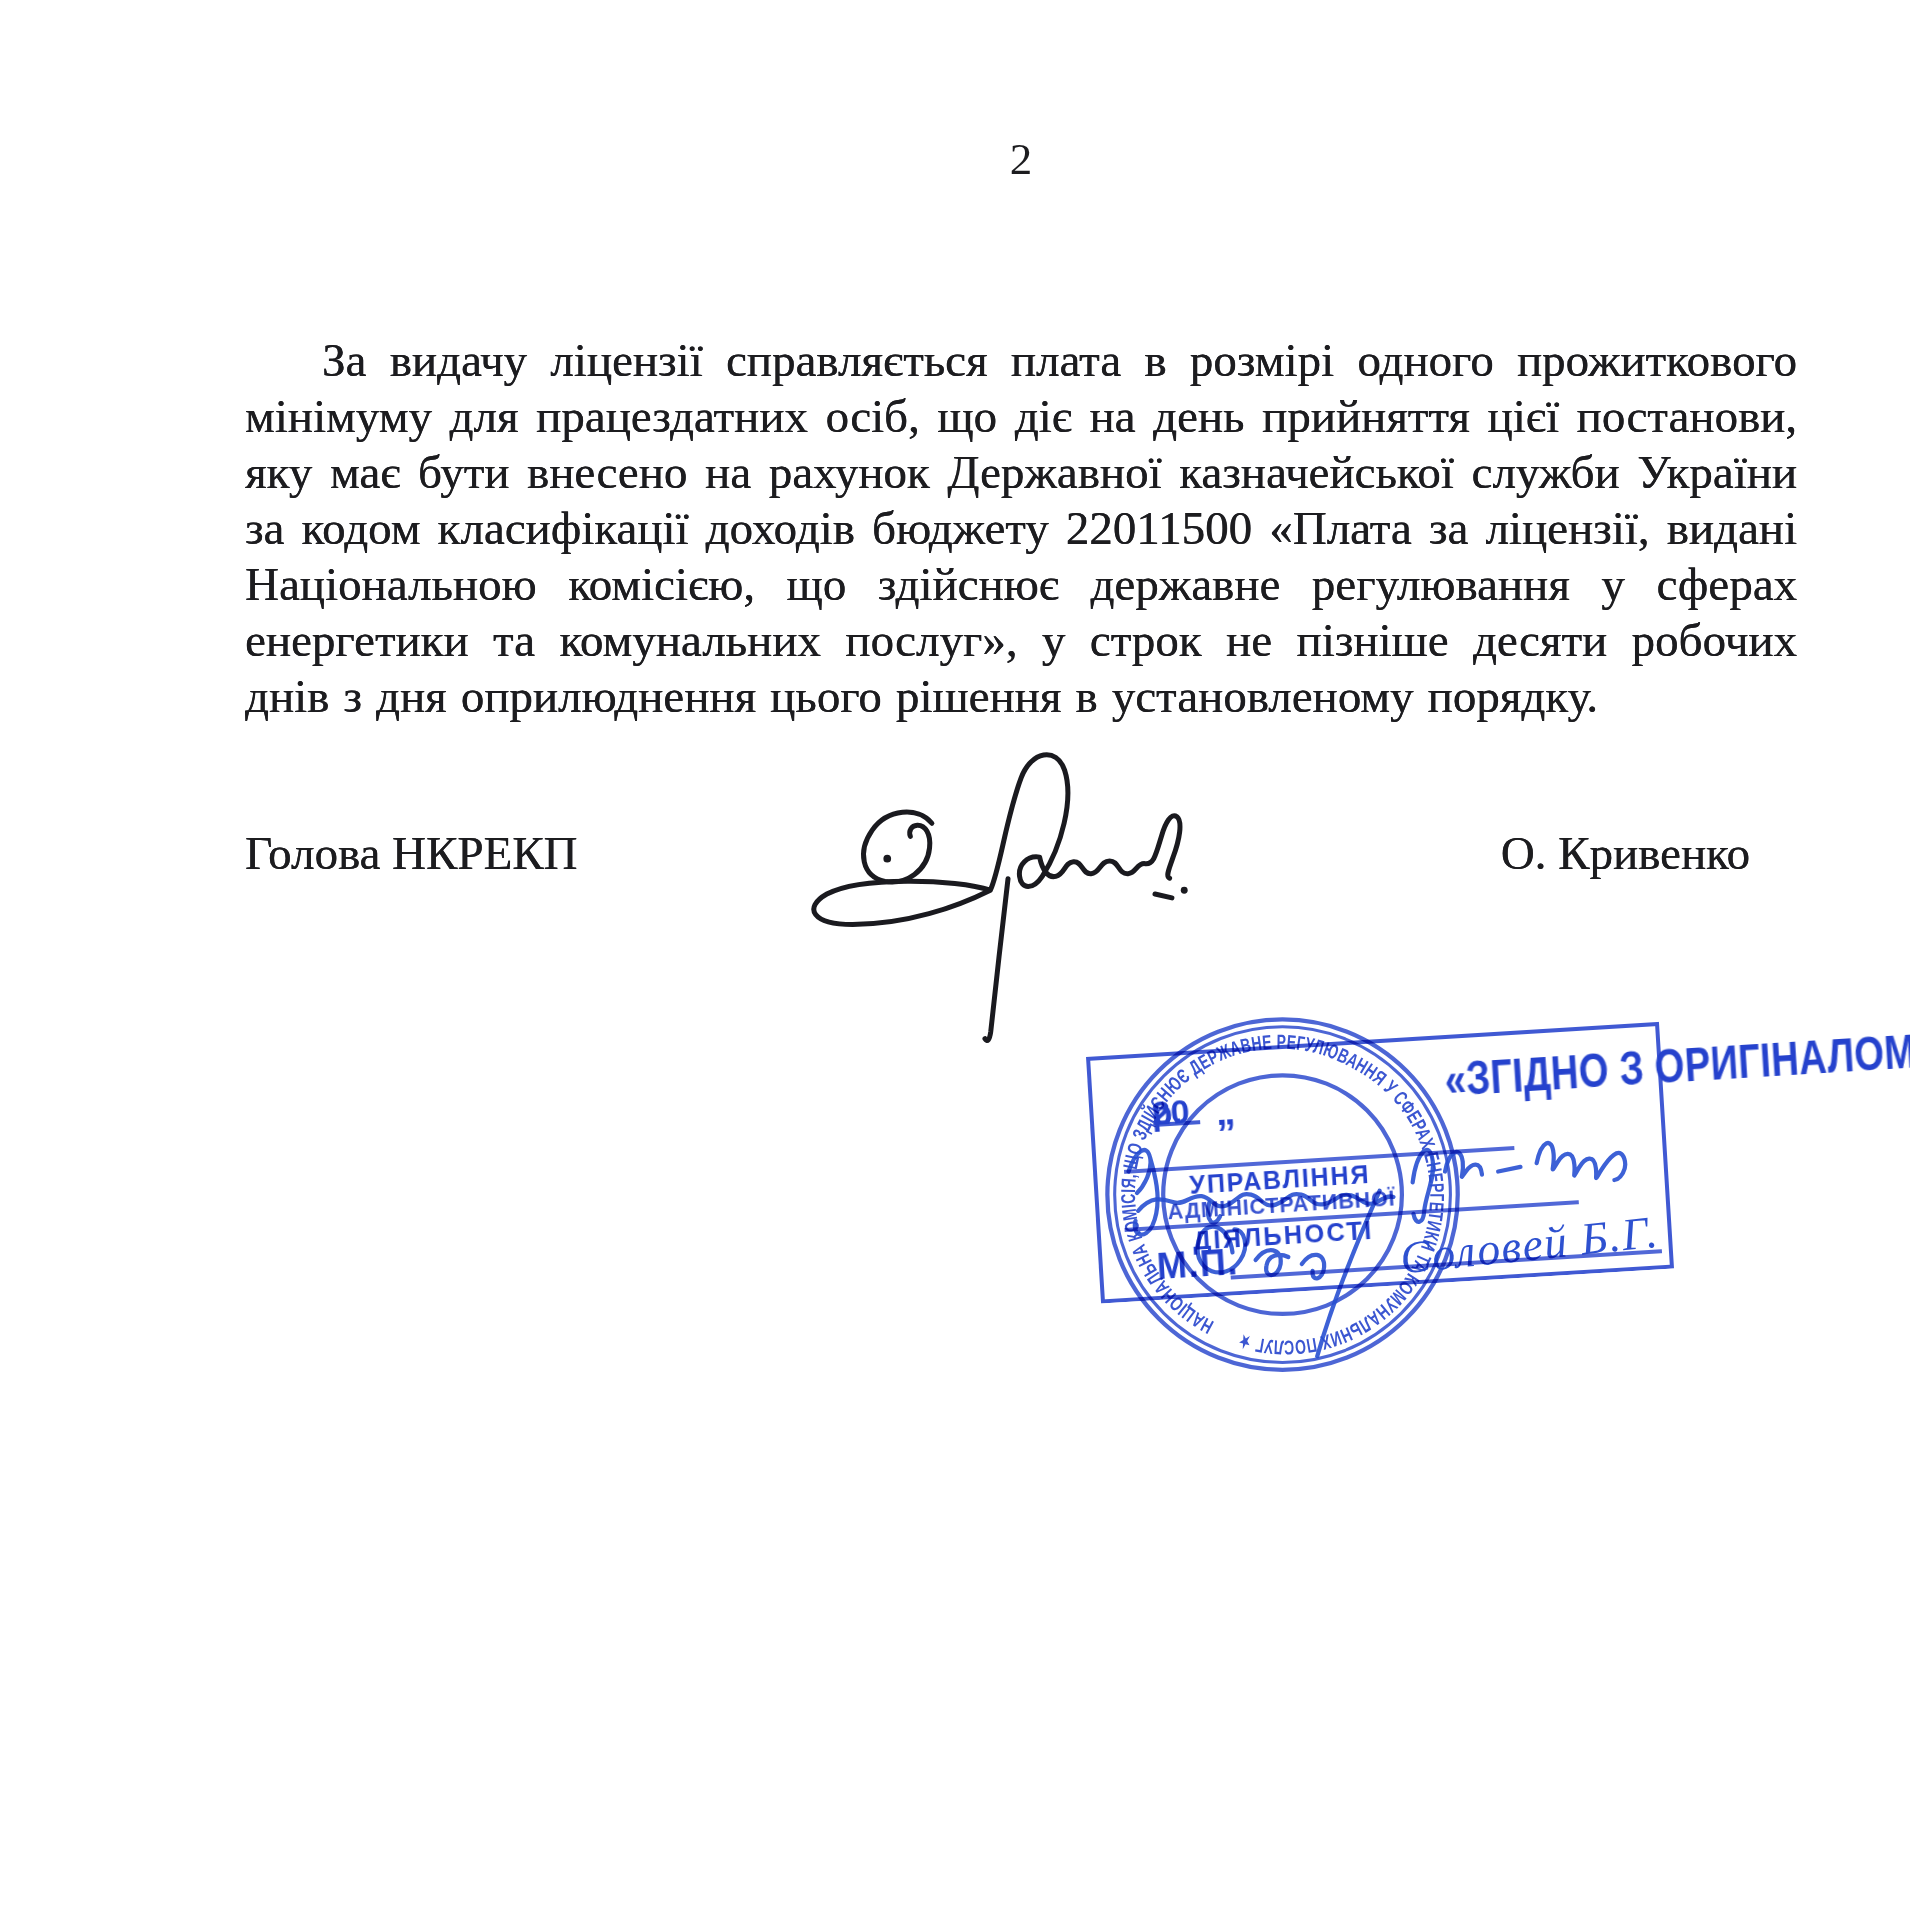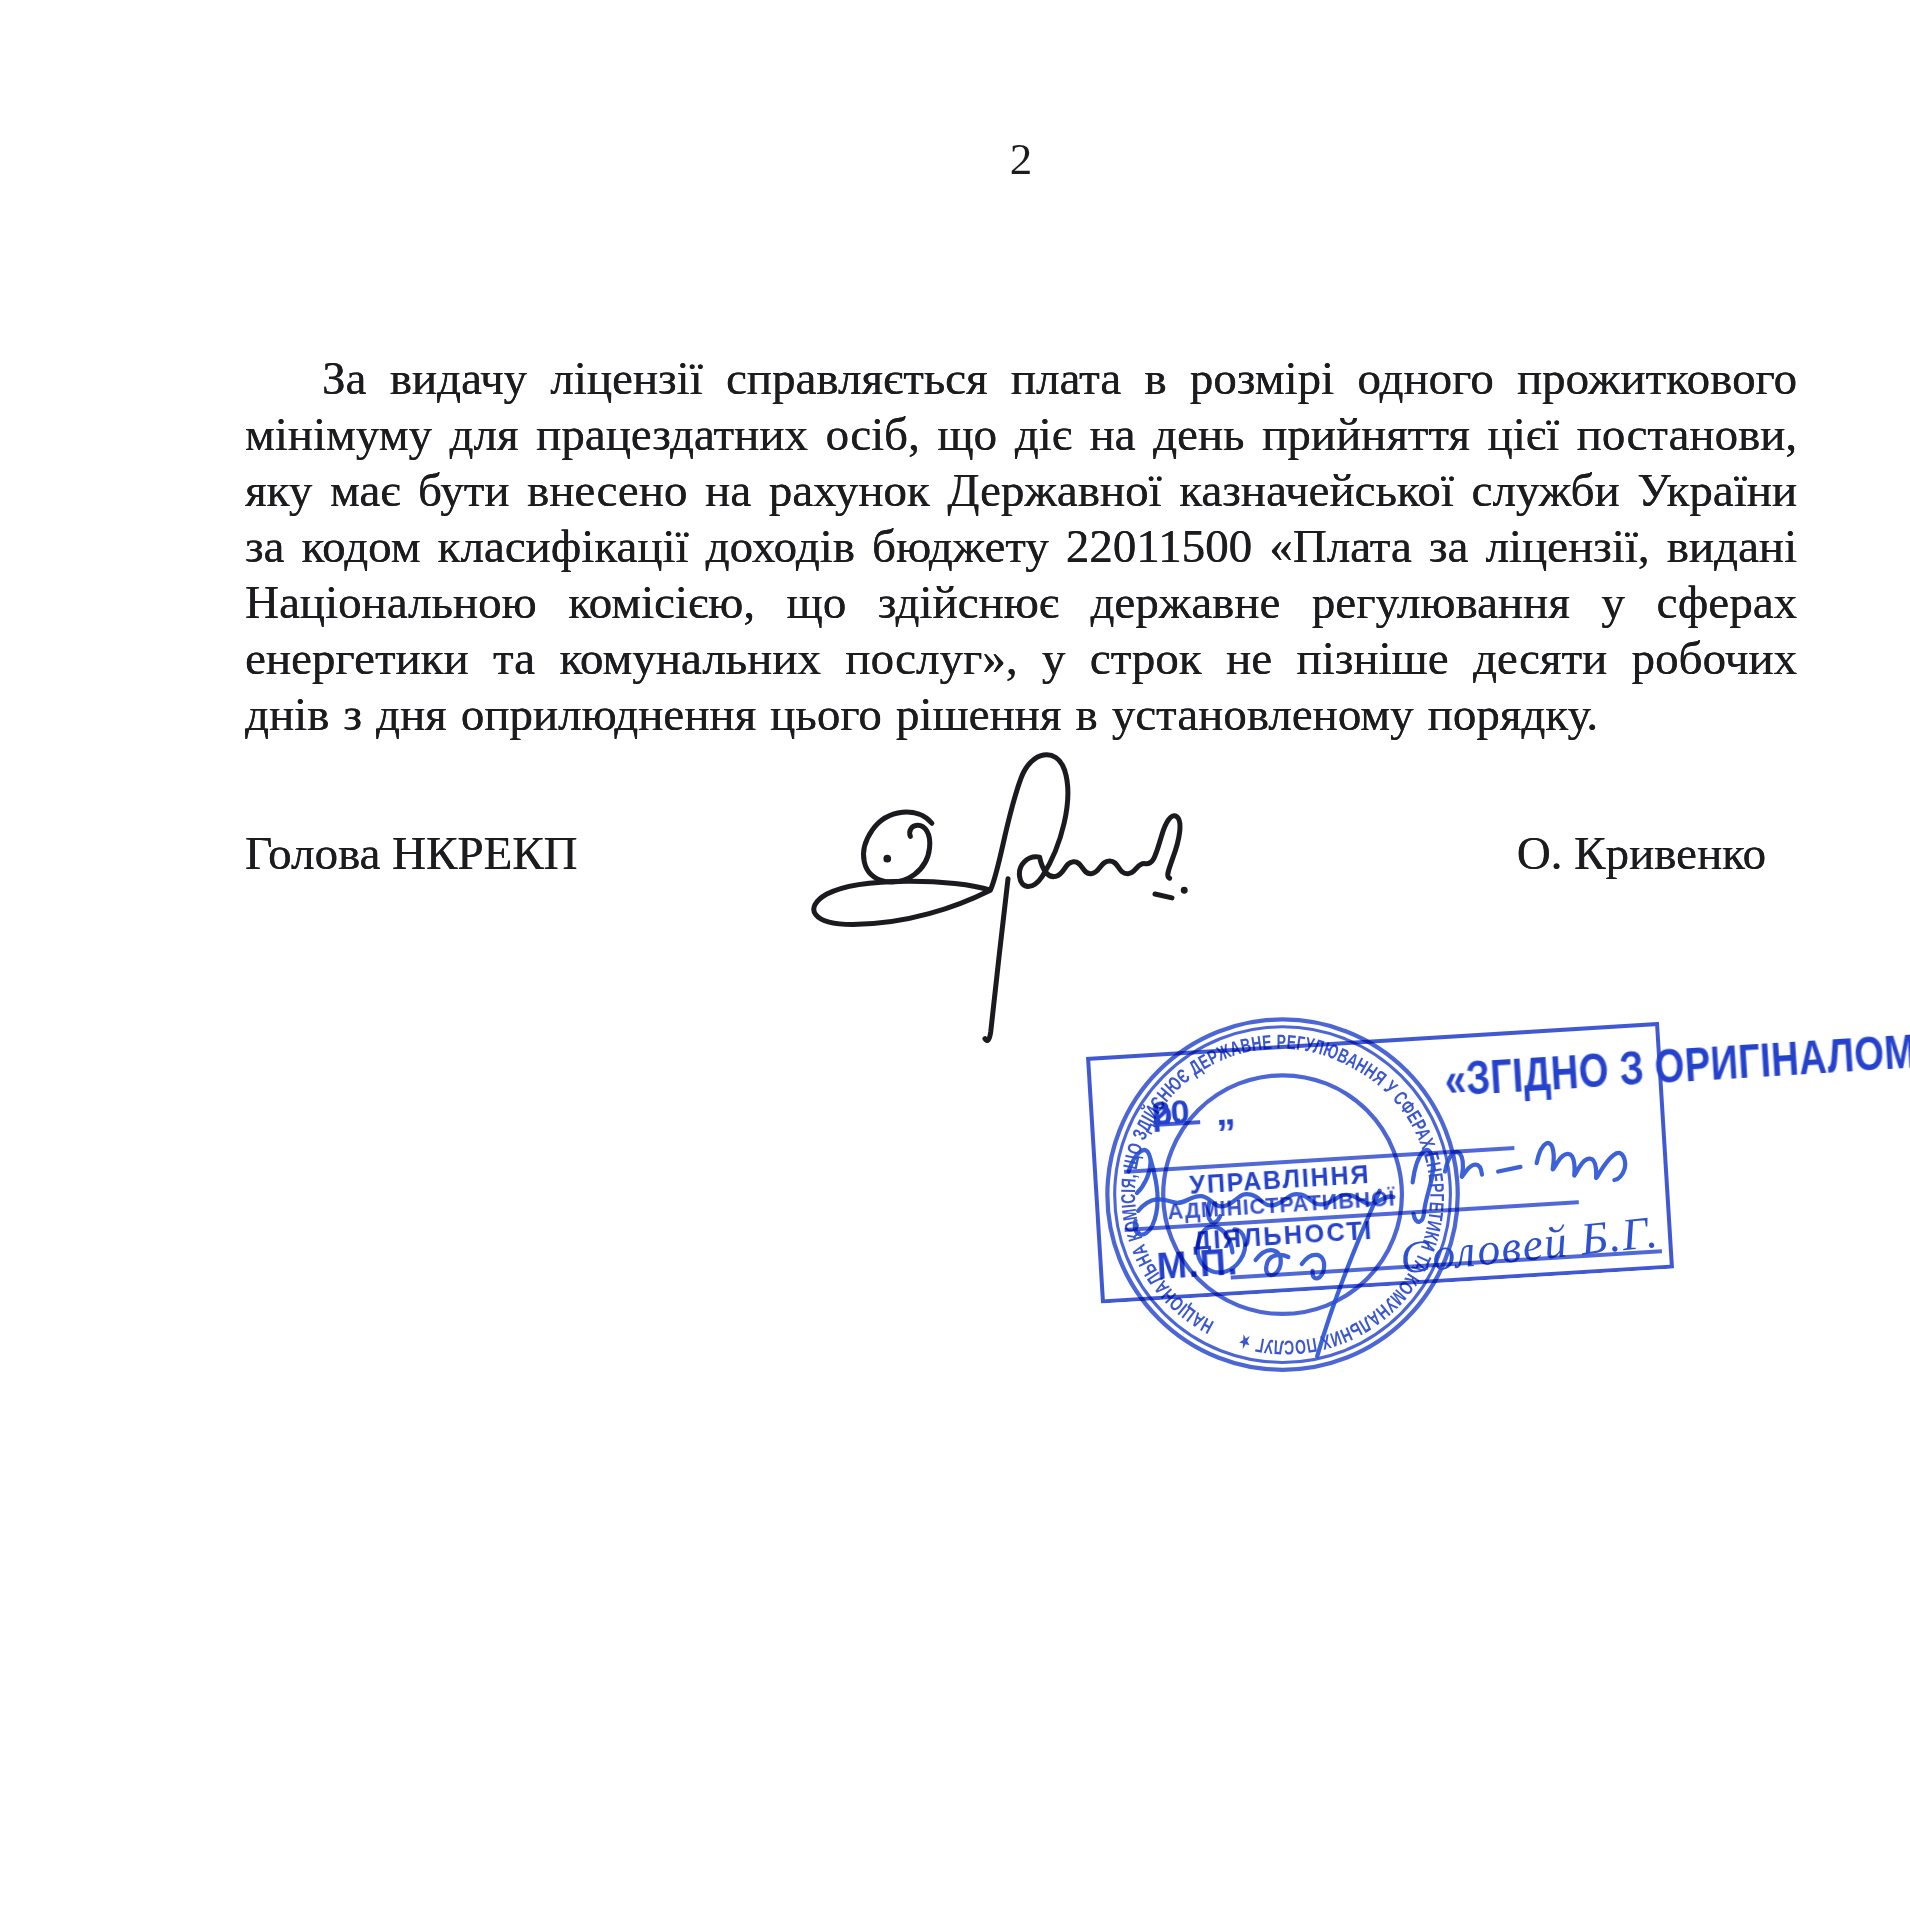--- a/index.html
+++ b/index.html
@@ -8,26 +8,26 @@
     font-family:"Liberation Serif","DejaVu Serif",serif;color:#1c1c1f;
   }
   .textcol{position:absolute;left:245px;width:1552px;}
   .page-number{top:133px;font-size:45px;text-align:center;}
   .para{
     margin:0;font-size:47px;line-height:56px;text-align:justify;text-indent:77px;
     text-shadow:0 0 0.6px rgba(25,25,30,.55), 0.3px 0 0 rgba(25,25,30,.85);
     word-spacing:2.3px;
   }
   .para1{top:200px;}
-  .para2{top:350px;}
+  .para2{top:332px;}
   .sigrow{
     top:826px;display:flex;justify-content:space-between;align-items:baseline;
     font-size:47px;text-shadow:0 0 0.6px rgba(25,25,30,.55), 0.3px 0 0 rgba(25,25,30,.85);
   }
-  .sigrow .name{margin-right:31px;}
+  .sigrow .name{margin-right:47px;}
   .sig-svg{position:absolute;left:790px;top:724px;}
   .sig-svg path{fill:none;stroke:#1a1a1f;stroke-width:13;stroke-linecap:round;stroke-linejoin:round;}
   .sig-svg circle{fill:#1a1a1f;}
 
   
   .stamp{
     position:absolute;left:1086px;top:1057px;width:566px;height:239px;
     border:4.2px solid rgba(37,66,205,.88);
     transform:rotate(-3.5deg);transform-origin:0 0;
     font-family:"Liberation Sans","DejaVu Sans",sans-serif;color:#2542cd;

